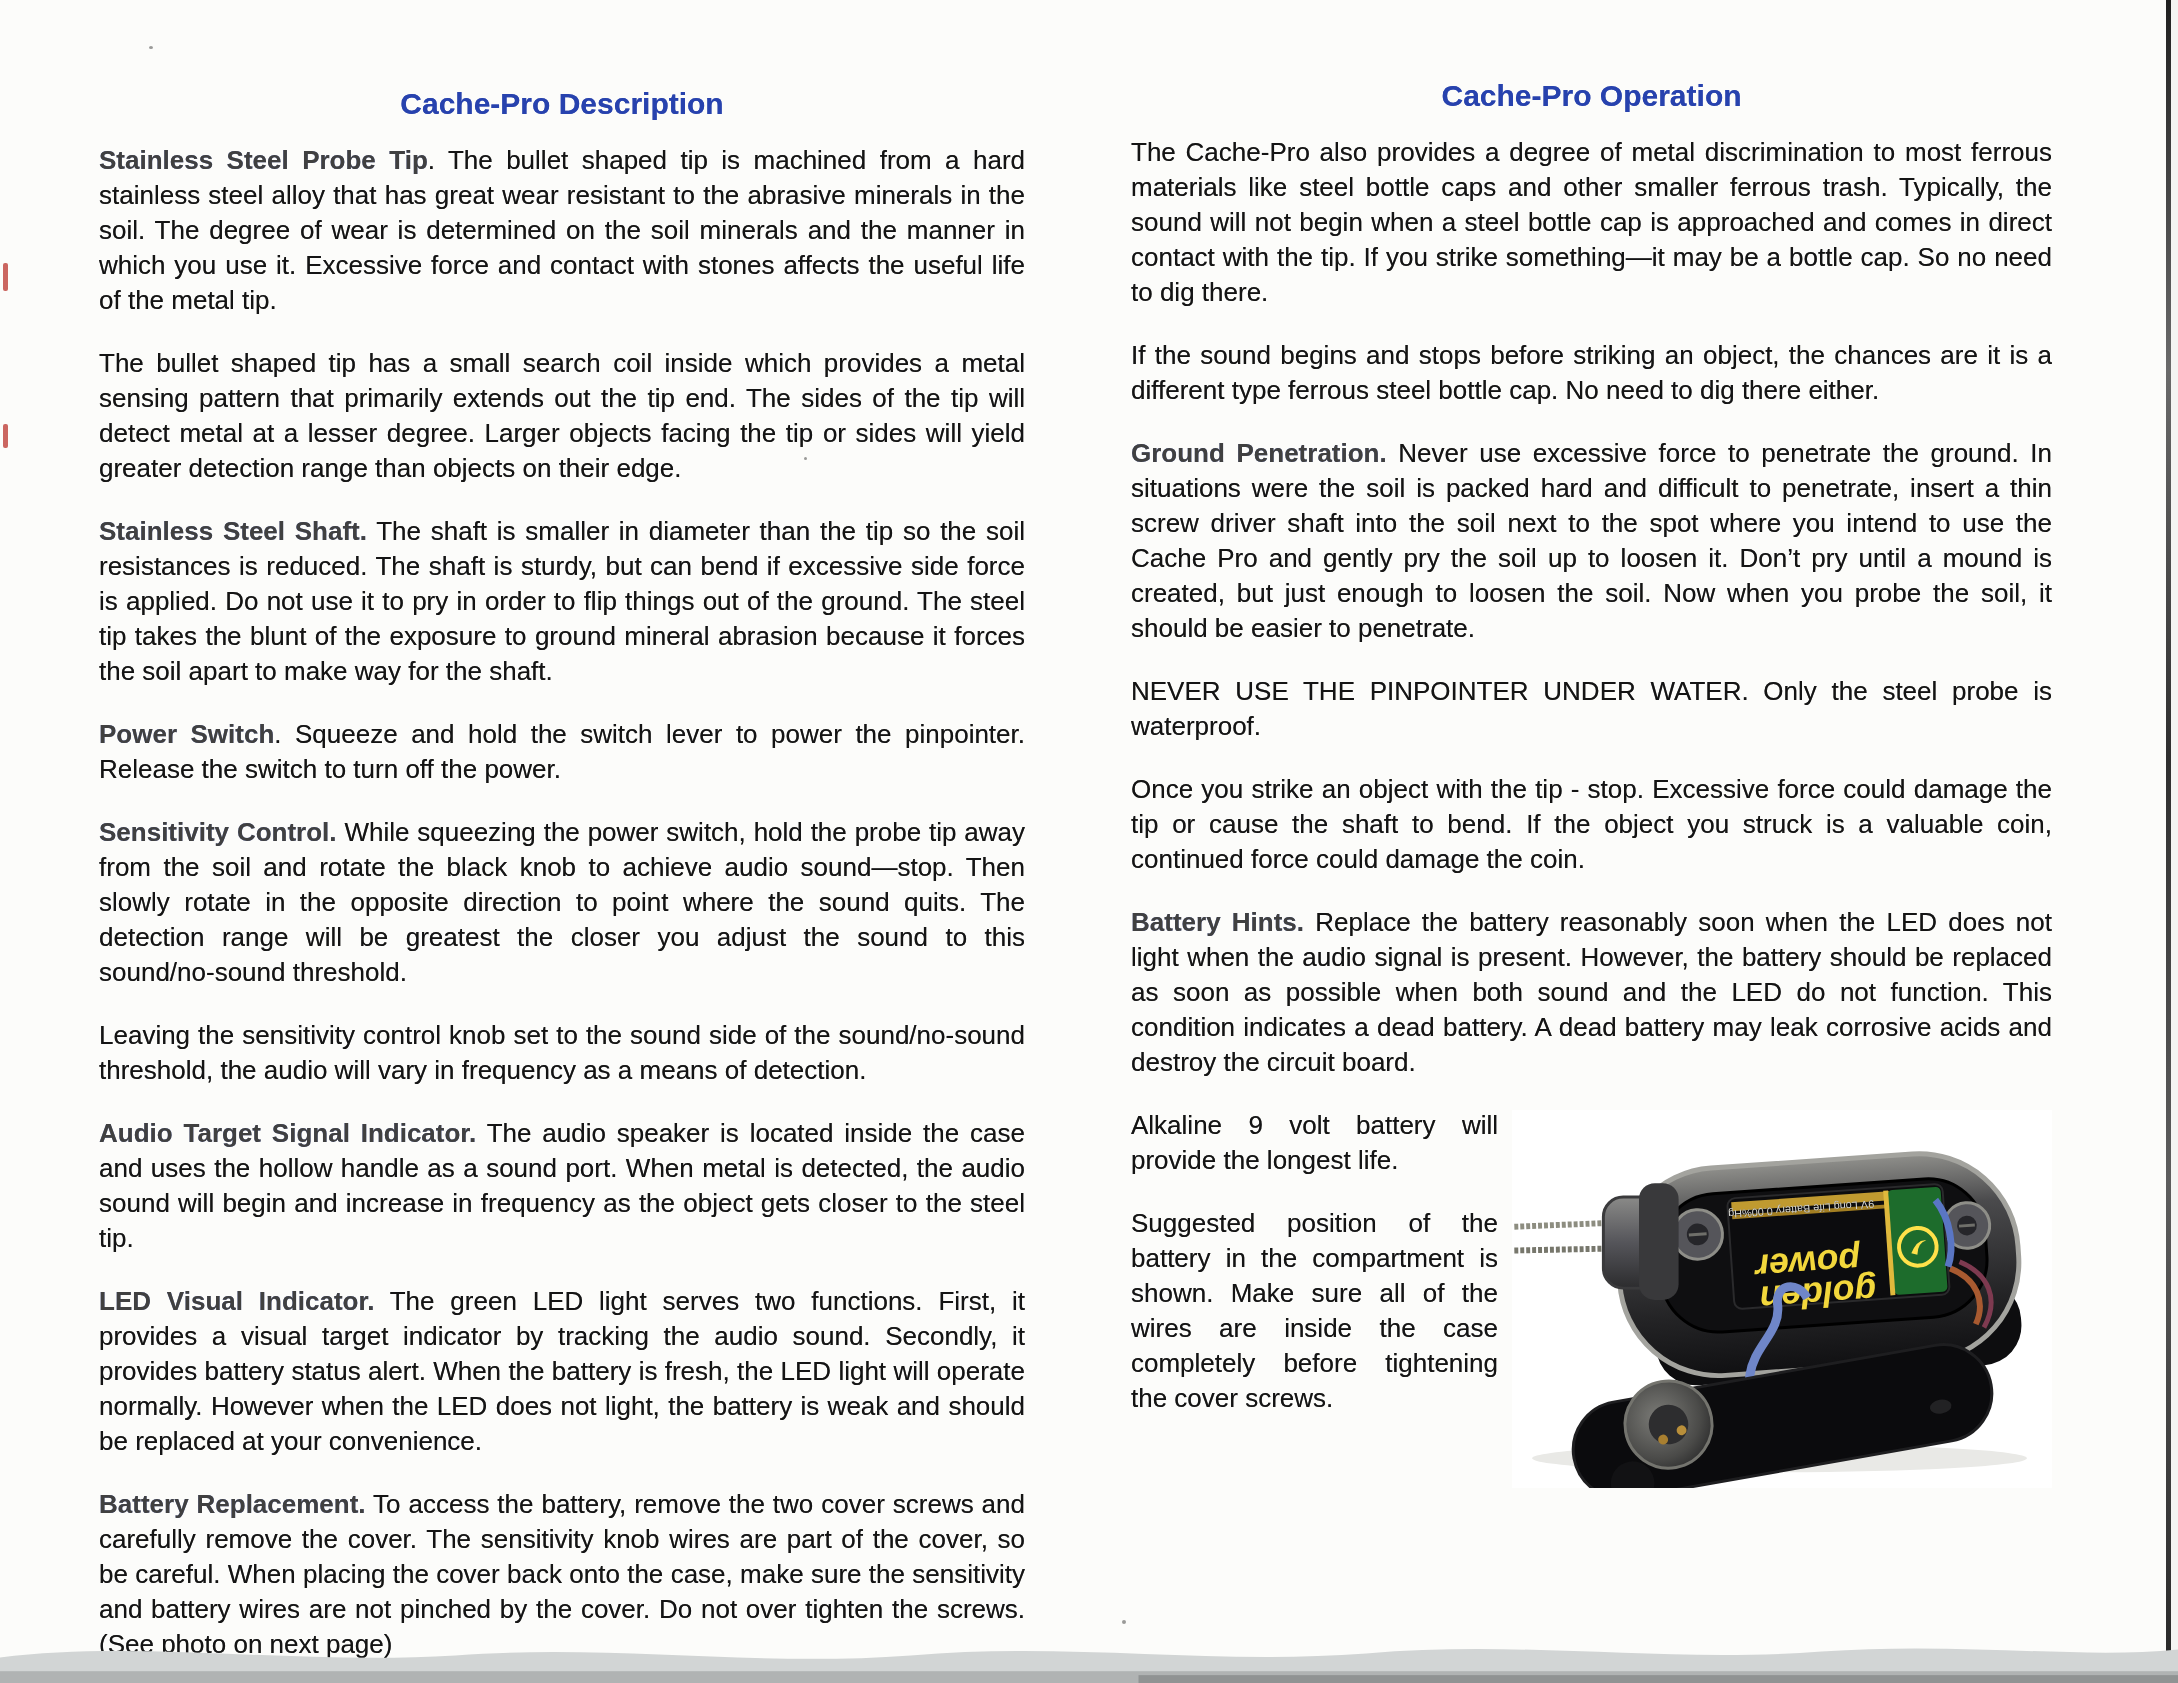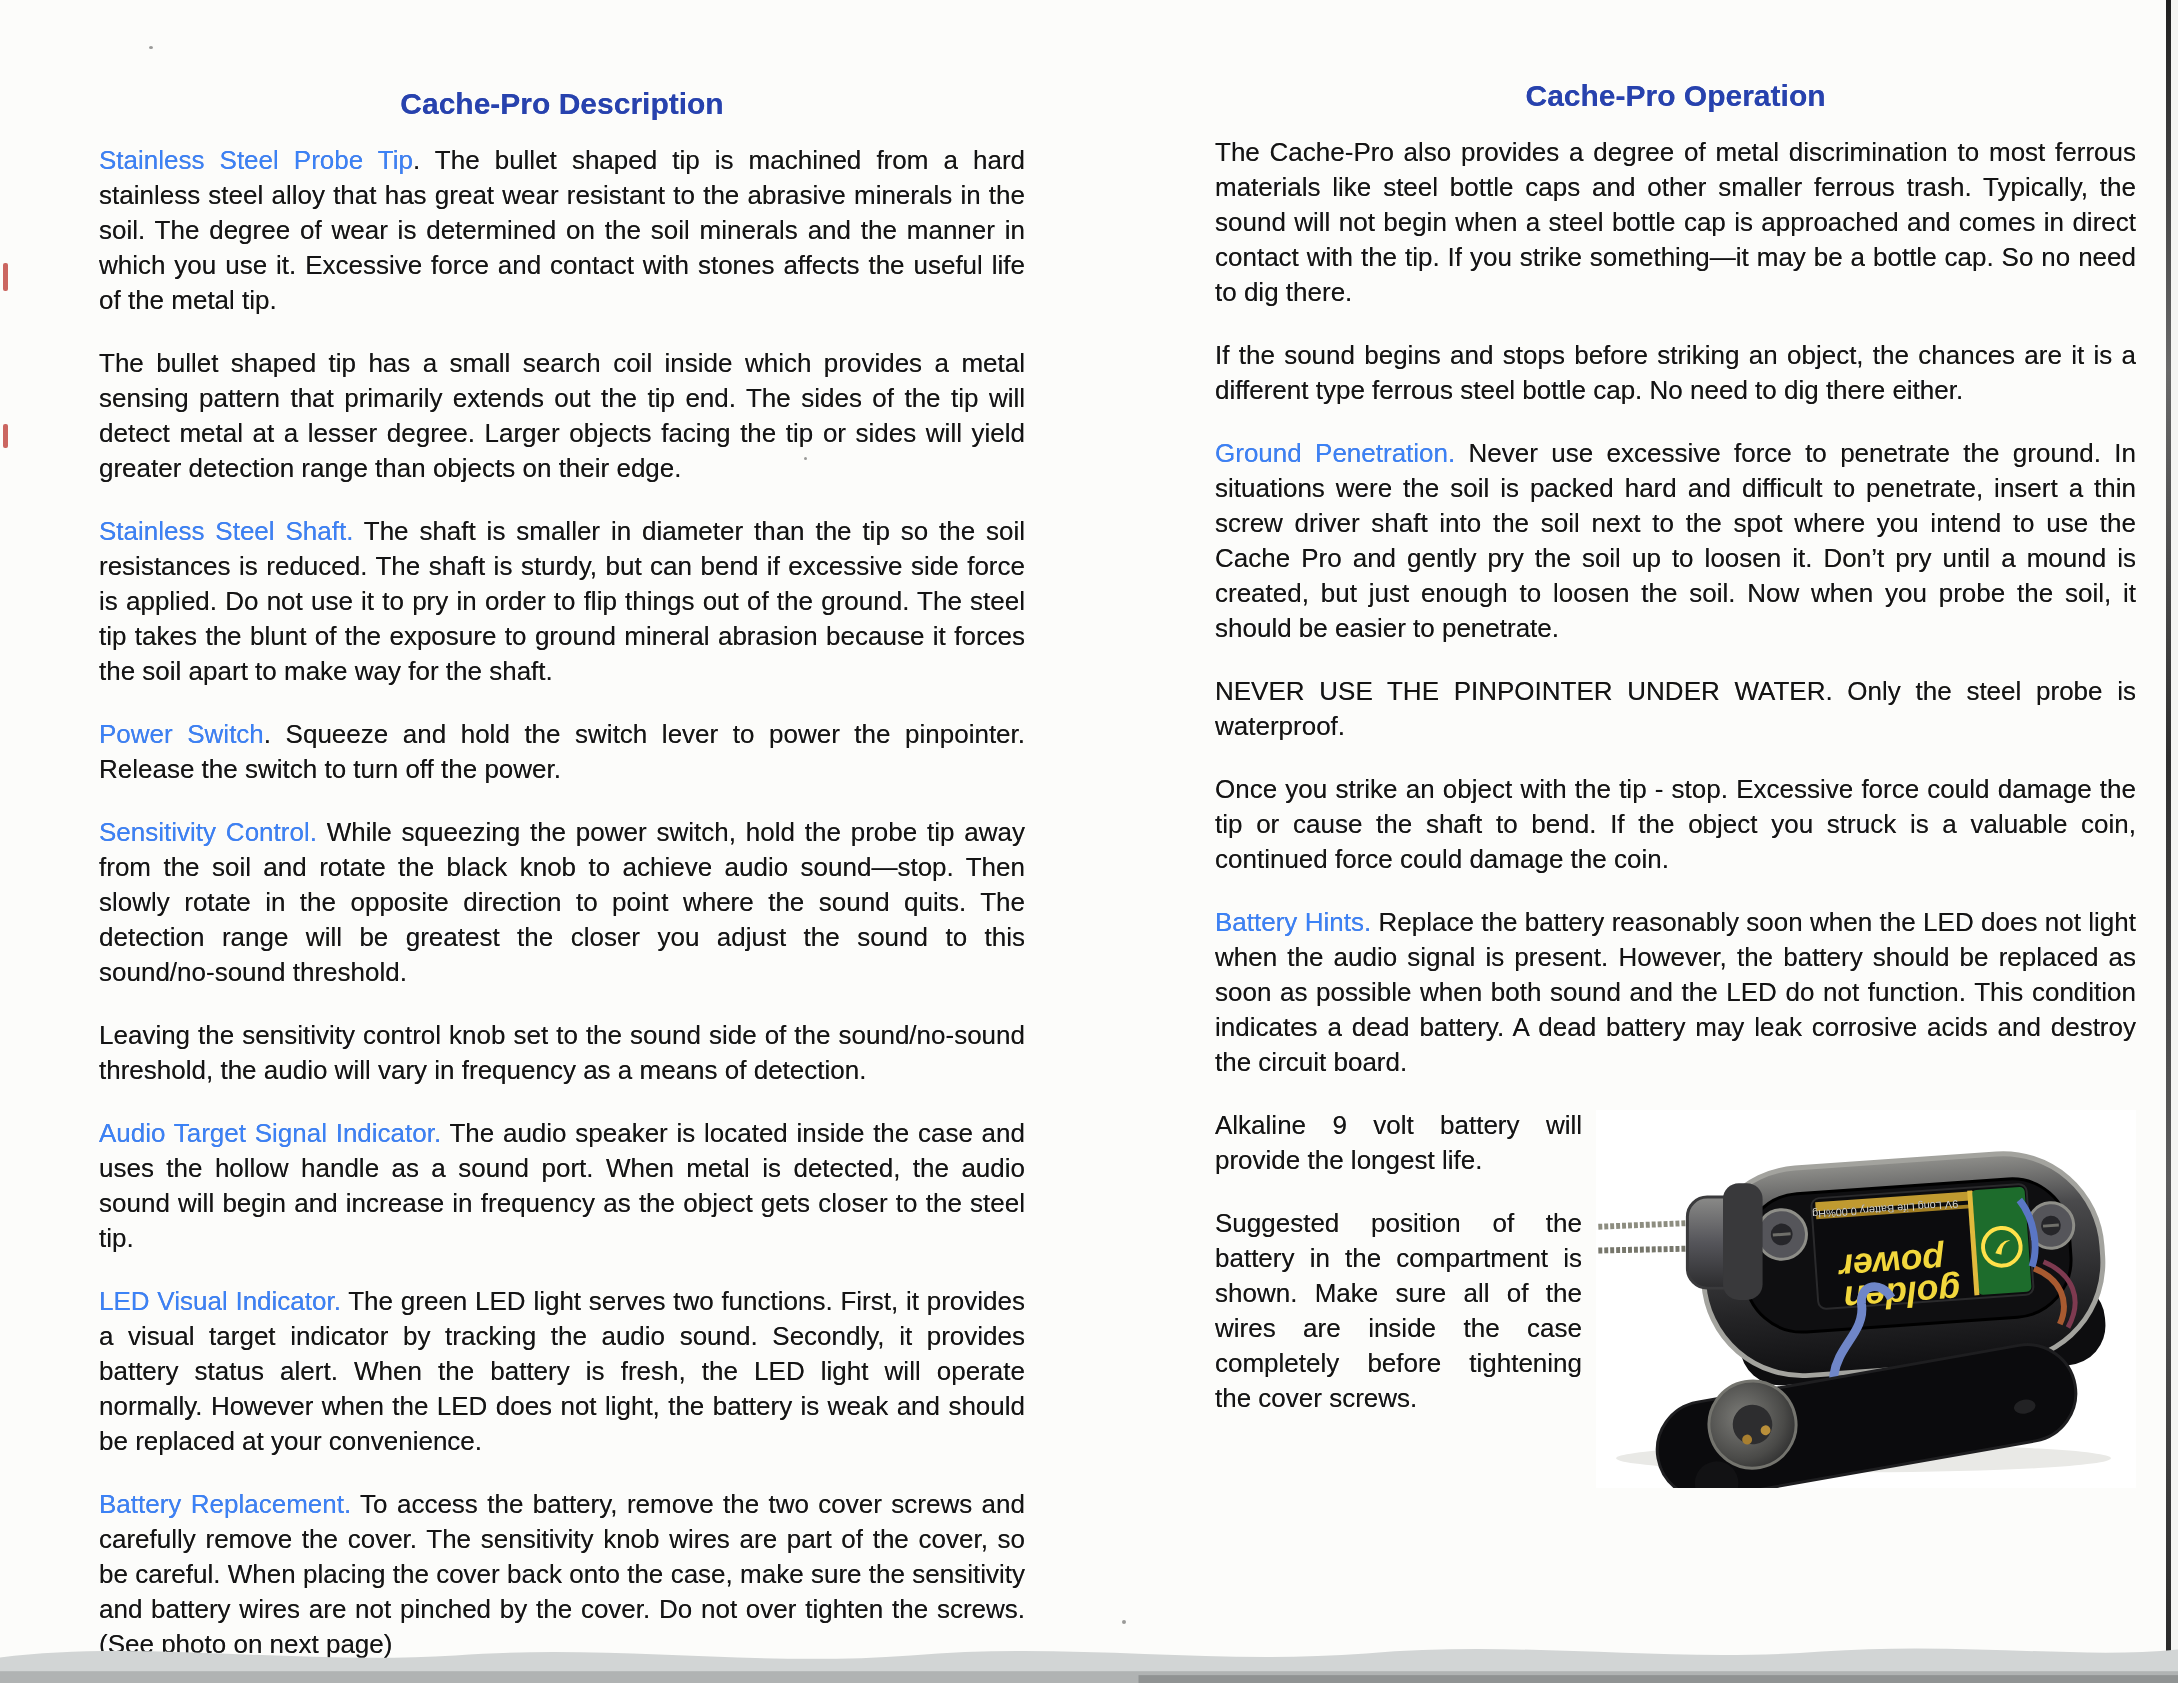--- a/index.html
+++ b/index.html
@@ -5,27 +5,27 @@
   html,body{margin:0;padding:0;background:#ffffff;}
   .page{
     position:relative;width:2178px;height:1683px;overflow:hidden;
     background:#fcfcfa;
     font-family:"Liberation Sans","DejaVu Sans",sans-serif;
     color:#141414;
   }
   .col{position:absolute;text-align:justify;font-size:26px;line-height:35px;
        text-shadow:0 0 0.4px rgba(10,10,10,.6);}
   .col-left{left:99px;top:87px;width:926px;}
-  .col-right{left:1215px;top:79px;width:921px;}
+  .col-right{left:1131px;top:79px;width:921px;}
   .col h2{
     font-size:30px;line-height:34px;margin:0 0 22px 0;text-align:center;
     color:#2742ae;text-shadow:0 0 0.5px rgba(32,55,160,.7);
   }
   .col p{margin:0 0 28px 0;}
-  .col p b{color:#3b82f6;font-weight:normal;text-shadow:0 0 0.6px rgba(32,55,160,.65);}
+  .col p b{color:#404040;font-weight:bold;text-shadow:0 0 0.6px rgba(32,55,160,.65);}
   p.force-just{text-align-last:justify;margin-bottom:0;}
   p.tight{margin-bottom:0;}
   .photo-float{
     float:right;width:540px;height:378px;margin:2px 0 0 14px;background:#ffffff;
   }
   
   .edge-line{position:absolute;top:0;bottom:0;left:2166px;width:5px;
     background:linear-gradient(#1f1f1f,#6a6a6a 22%,#2e2e2e 45%,#5d5d5d 70%,#262626);}
   .edge-margin{position:absolute;top:0;bottom:0;left:2171px;right:0;background:#f4f4f2;}
   .bottom-edge{position:absolute;left:0;bottom:0;width:2178px;height:59px;}

